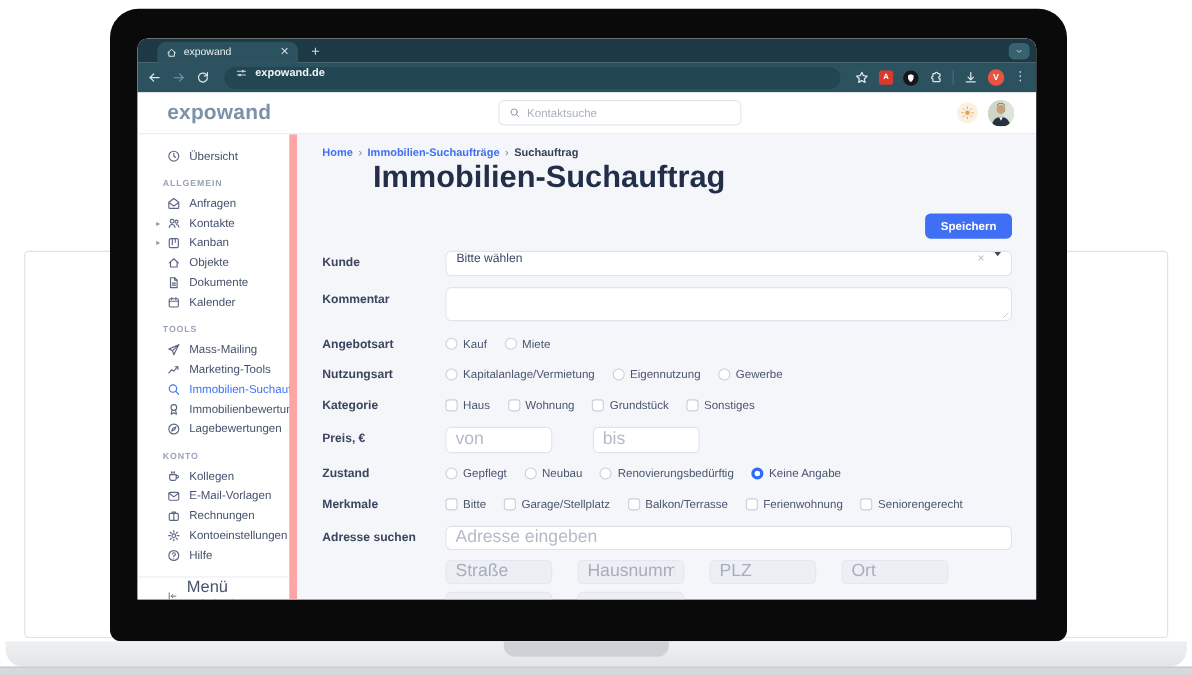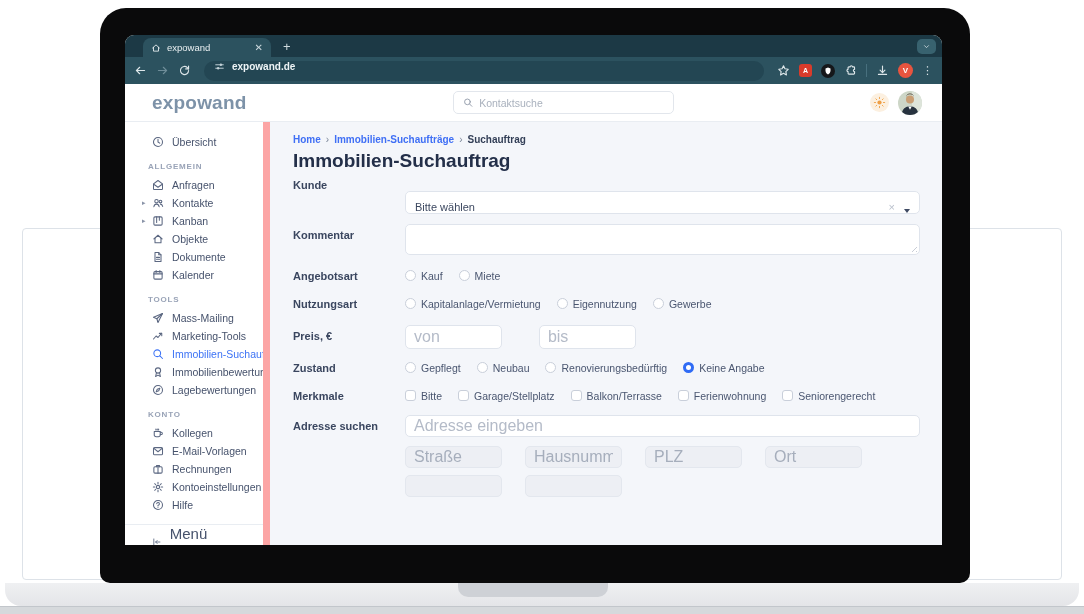--- a/index.html
+++ b/index.html
@@ -75,32 +75,32 @@
   .side-collapse { height:34px; display:flex; align-items:center; gap:8px; padding-left:27px;
     font-size:15px; color:#46526c; }
   .side-collapse .ic { width:12px; height:12px; color:#5b6781; }
 
   .content { flex:1; background:#f4f6fa; padding:12px 0 0 23px; overflow:hidden; }
   .content-inner { width:627px; }
   .breadcrumb { display:flex; align-items:center; gap:5px; font-size:10px; font-weight:700; }
   .bc-link { color:#3f6ff5; }
   .bc-sep { color:#7b8698; font-weight:400; }
   .bc-cur { color:#333f57; }
-  .page-title { margin-top:3px; font-size:19px; font-weight:800; color:#232f49; line-height:26px; }
+  .page-title { margin-top:3px; font-size:28px; font-weight:800; color:#232f49; line-height:26px;margin-left:46px; }
   .save-row { display:flex; justify-content:flex-end; margin-top:20px; margin-bottom:11px; }
   .btn-save { background:#3e6ff5; color:#fff; border:none; border-radius:5px; height:23px; padding:0 14px;
     font-size:10.5px; font-weight:600; font-family:"Liberation Sans",sans-serif; }
 
   .frow { display:flex; align-items:flex-start; }
   .flabel { width:112px; flex:none; font-size:11px; font-weight:700; color:#3a465f; padding-top:5px; }
   .flabel.tight { padding-top:1px; }
   .fctrl { flex:1; min-width:0; }
 
   .select { width:515px; height:23px; background:#fff; border:1px solid #dfe4ec; border-radius:5px;
-    display:flex; align-items:flex-end; padding:0 9px;margin-top:17px; }
+    display:flex; align-items:flex-start; padding:0 9px; }
   .select-val { font-size:11px; color:#3c4860; flex:1; }
   .select-x { font-size:11px; color:#b9c0cc; margin-right:9px; }
   .select-caret { width:0; height:0; border-left:3.5px solid transparent; border-right:3.5px solid transparent;
     border-top:4.5px solid #3e4a63; }
 
   .textarea { position:relative; width:515px; height:31px; background:#fff; border:1px solid #dfe4ec; border-radius:5px; }
   .resize-grip { position:absolute; right:2px; bottom:2px; width:8px; height:8px;
     background:repeating-linear-gradient(-45deg,#c8cdd6 0 1px,transparent 1px 3.2px);
     clip-path:polygon(100% 0,100% 100%,0 100%); }
 
@@ -378,20 +378,23 @@
           <div class="content-inner">
             <div class="breadcrumb">
               <span class="bc-link">Home</span>
               <span class="bc-sep">›</span>
               <span class="bc-link">Immobilien-Suchaufträge</span>
               <span class="bc-sep">›</span>
               <span class="bc-cur">Suchauftrag</span>
             </div>
             <h1 class="page-title">Immobilien-Suchauftrag</h1>
 
+            <div class="save-row">
+              <button class="btn-save">Speichern</button>
+            </div>
 
             <div class="frow mb10">
               <div class="flabel">Kunde</div>
               <div class="fctrl">
                 <div class="select">
                   <span class="select-val">Bitte wählen</span>
                   <span class="select-x">×</span>
                   <span class="select-caret"></span>
                 </div>
               </div>
@@ -431,20 +434,41 @@
                     <span class="radio"></span>
                     <span class="optxt">Eigennutzung</span>
                   </label>
                 <label class="opt">
                     <span class="radio"></span>
                     <span class="optxt">Gewerbe</span>
                   </label>
               </div>
             </div>
 
+            <div class="frow mb13">
+              <div class="flabel tight">Kategorie</div>
+              <div class="fctrl opts">
+                <label class="opt">
+                    <span class="cbox"></span>
+                    <span class="optxt">Haus</span>
+                  </label>
+                <label class="opt">
+                    <span class="cbox"></span>
+                    <span class="optxt">Wohnung</span>
+                  </label>
+                <label class="opt">
+                    <span class="cbox"></span>
+                    <span class="optxt">Grundstück</span>
+                  </label>
+                <label class="opt">
+                    <span class="cbox"></span>
+                    <span class="optxt">Sonstiges</span>
+                  </label>
+              </div>
+            </div>
 
             <div class="frow mb12">
               <div class="flabel">Preis, €</div>
               <div class="fctrl">
                 <input class="tin w97" type="text" placeholder="von" style="">
                 <span class="gap28"></span>
                 <input class="tin w97" type="text" placeholder="bis" style="">
               </div>
             </div>
 

